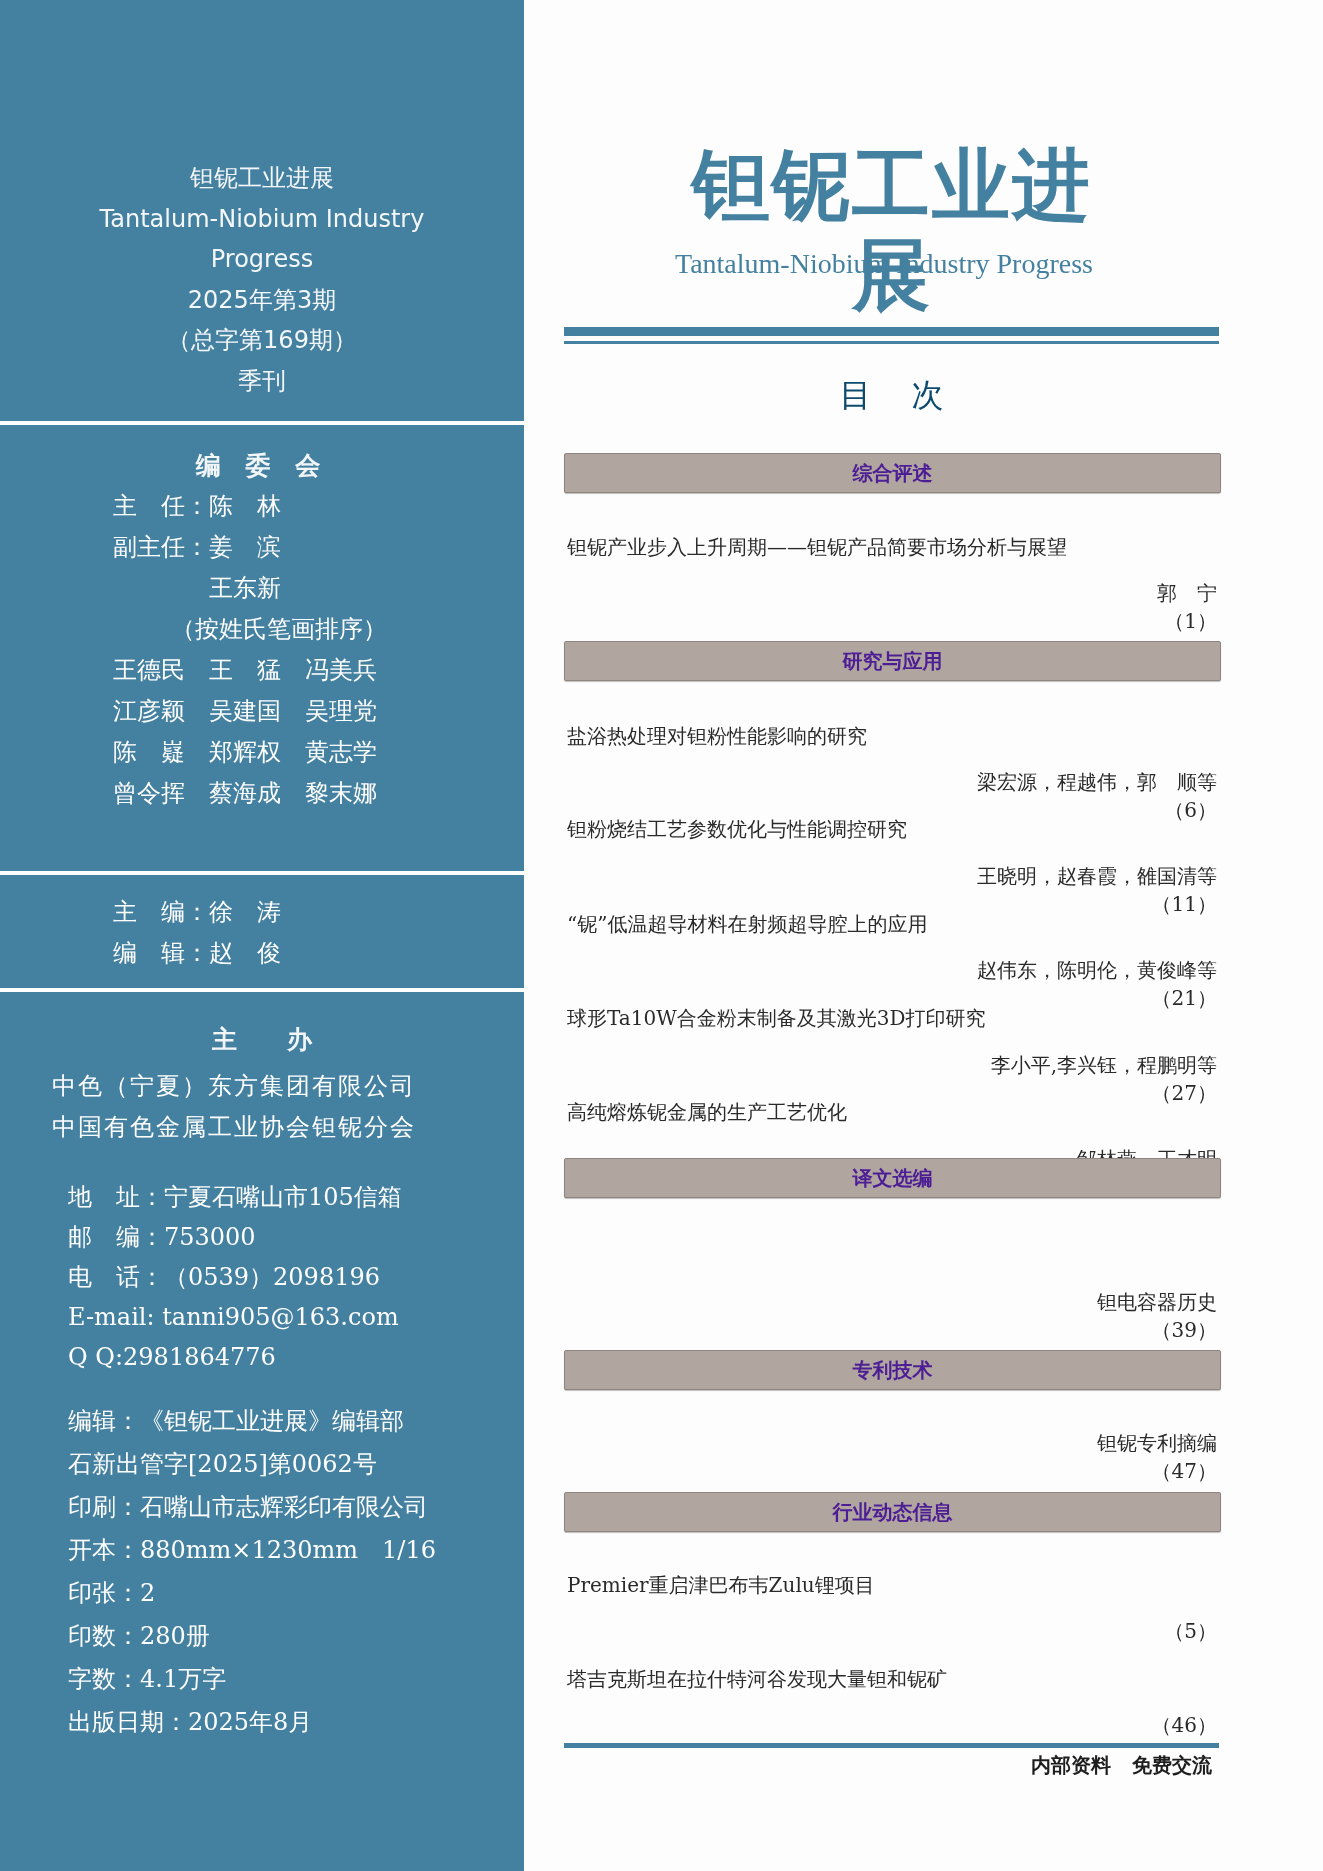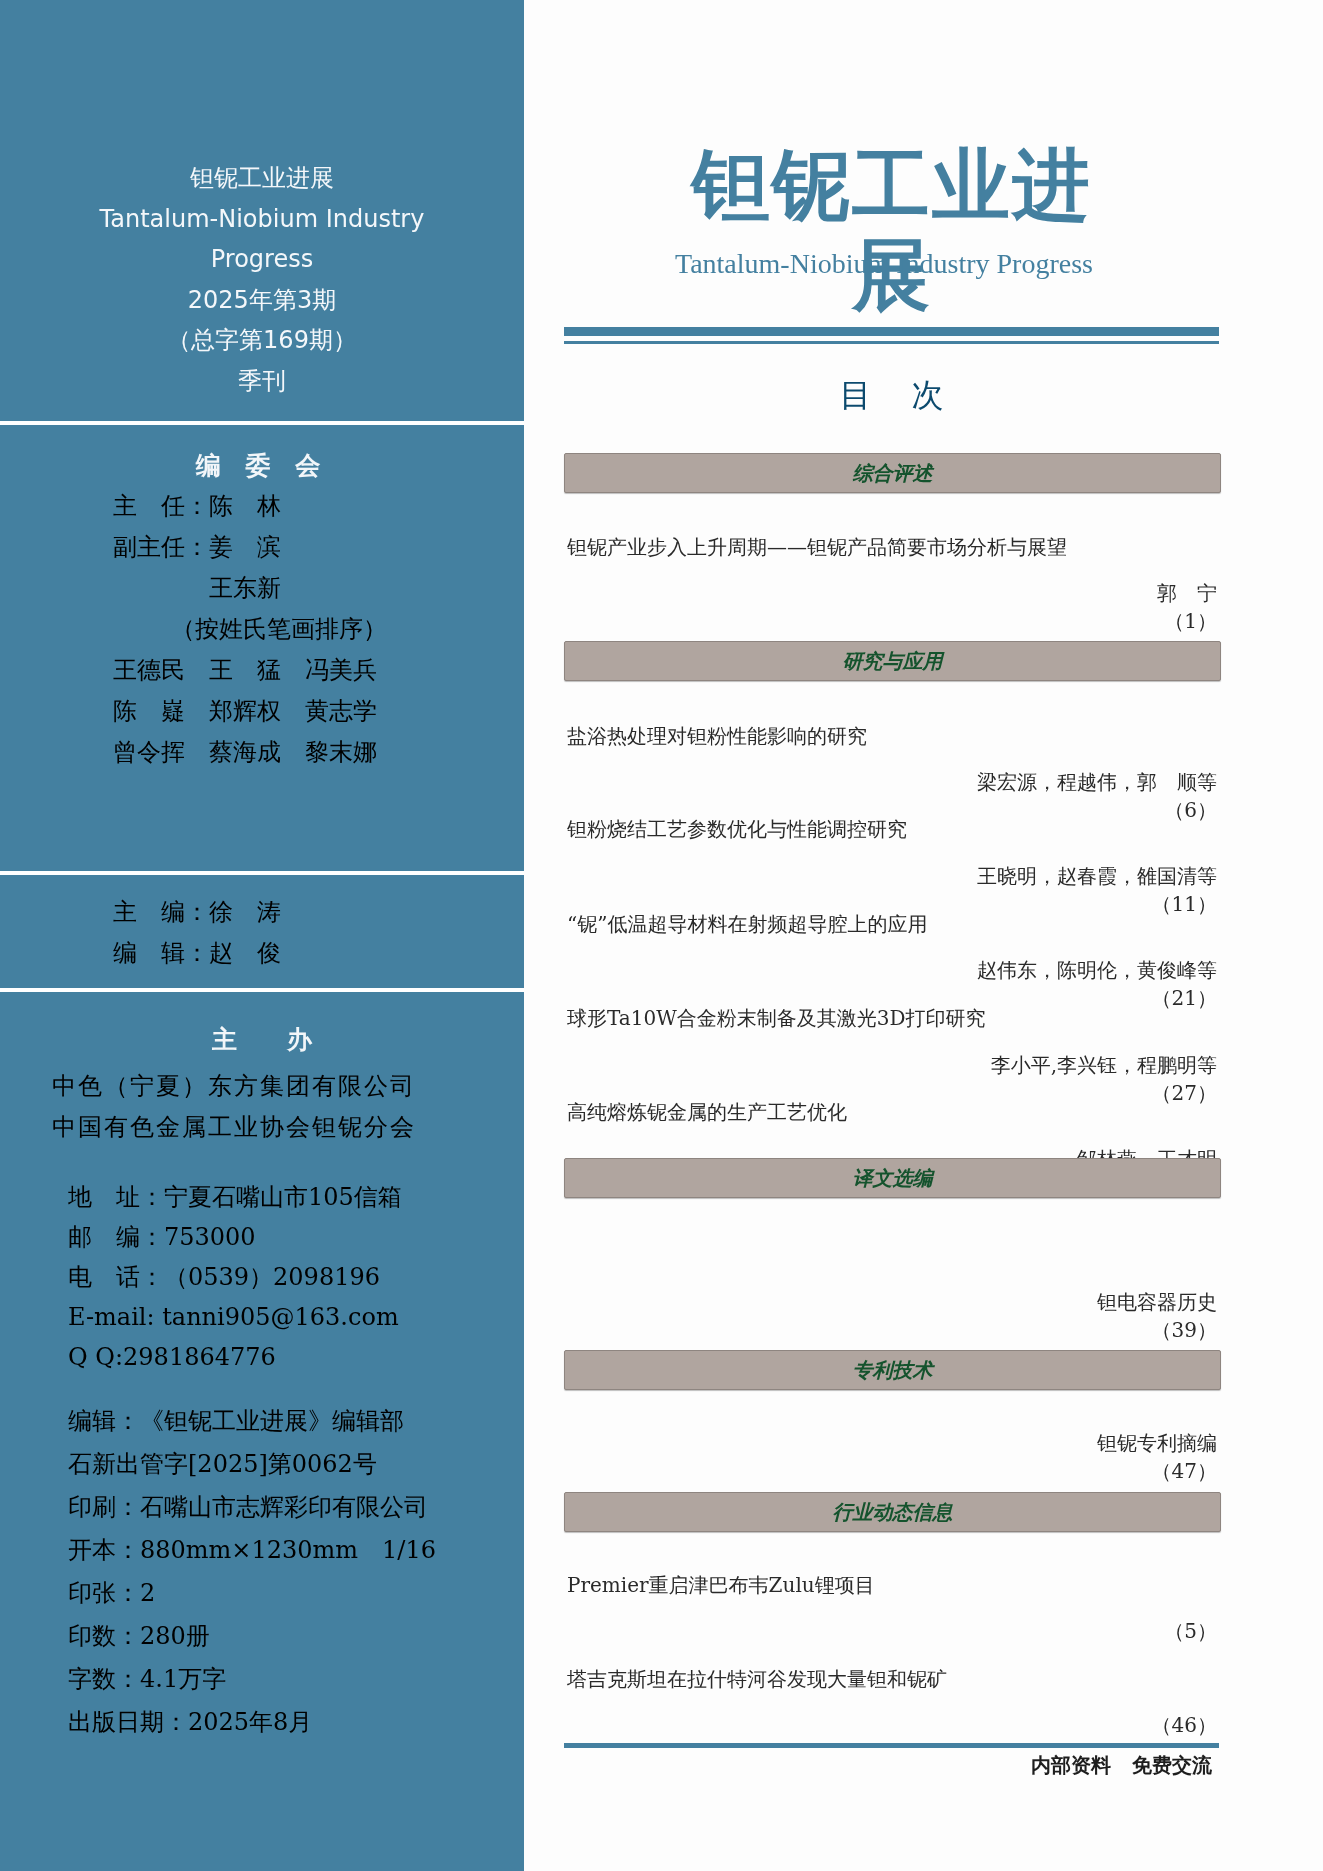--- a/index.html
+++ b/index.html
@@ -20,21 +20,21 @@
   .center { text-align: center; margin-left: 34px; }
   .issue-line {
     font-family: "DejaVu Sans", "Liberation Sans", sans-serif;
     font-size: 24px; line-height: 40.5px; text-align: center; color: #f4f7fa;
   }
   .heading {
     font-family: "DejaVu Sans", "Liberation Sans", sans-serif;
     font-weight: bold; font-size: 25px; text-align: center; letter-spacing: 8px;
   }
   .row {
-    font-size: 24px; line-height: 41px; white-space: pre; color: #000000;
+    font-size: 24px; line-height: 41px; white-space: pre; color: #ffffff;
   }
   .members .row { letter-spacing: 0px; }
   .info .row { font-size: 24px; line-height: 43px; }
 
   
   .right { position: absolute; left: 524px; top: 0; width: 799px; height: 1871px; }
   .masthead-cn {
     position: absolute; left: 138px; top: 140px; width: 460px; text-align: center;
     font-family: "DejaVu Sans", "Liberation Sans", sans-serif;
     font-weight: bold; font-size: 78px; letter-spacing: 2px; color: #4480a0;
@@ -50,21 +50,21 @@
   .toc-title {
     position: absolute; left: 40px; top: 374px; width: 655px; text-align: center;
     font-family: "DejaVu Sans", "Liberation Sans", sans-serif;
     font-size: 32px; color: #0c4a6e; word-spacing: 30px;
   }
   .section-bar {
     position: absolute; left: 40px; width: 655px; height: 38px;
     background: #b0a59f; border: 1px solid #8e8580;
     border-radius: 2px; box-shadow: 0 1px 1px rgba(0,0,0,0.25);
     font-family: "DejaVu Sans", "Liberation Sans", sans-serif;
-    font-weight: bold; font-size: 20px; color: #14532d; text-align: center; line-height: 38px; font-style: italic;
+    font-weight: bold; font-size: 20px; color: #4c1d95; text-align: center; line-height: 38px;
   }
   .toc-title-line {
     position: absolute; left: 43px; width: 650px;
     font-size: 20px; color: #2a2a2a; white-space: nowrap; line-height: 28px;
   }
   .toc-dots-line {
     position: absolute; left: 43px; width: 650px; height: 28px;
     display: flex; align-items: flex-end; font-size: 20px; color: #2a2a2a;
     line-height: 28px; white-space: nowrap; flex-direction: column;
   }
@@ -103,20 +103,21 @@
   <div class="lp-block" style="top:446px;">
     <div class="heading" style="line-height:40px;">编 委 会</div>
     <div style="padding-left:113px;">
       <div class="row">主　任：陈　林</div>
       <div class="row">副主任：姜　滨</div>
       <div class="row">　　　　王东新</div>
     </div>
     <div class="row center">（按姓氏笔画排序）</div>
     <div class="members" style="padding-left:113px;">
       <div class="row">王德民　王　猛　冯美兵</div>
+      <div class="row">江彦颖　吴建国　吴理党</div>
       <div class="row">陈　嶷　郑辉权　黄志学</div>
       <div class="row">曾令挥　蔡海成　黎末娜</div>
     </div>
   </div>
 
   <div class="divider" style="top:871px;"></div>
 
   <div class="lp-block" style="top:892px; padding-left:113px;">
     <div class="row">主　编：徐　涛</div>
     <div class="row">编　辑：赵　俊</div>

